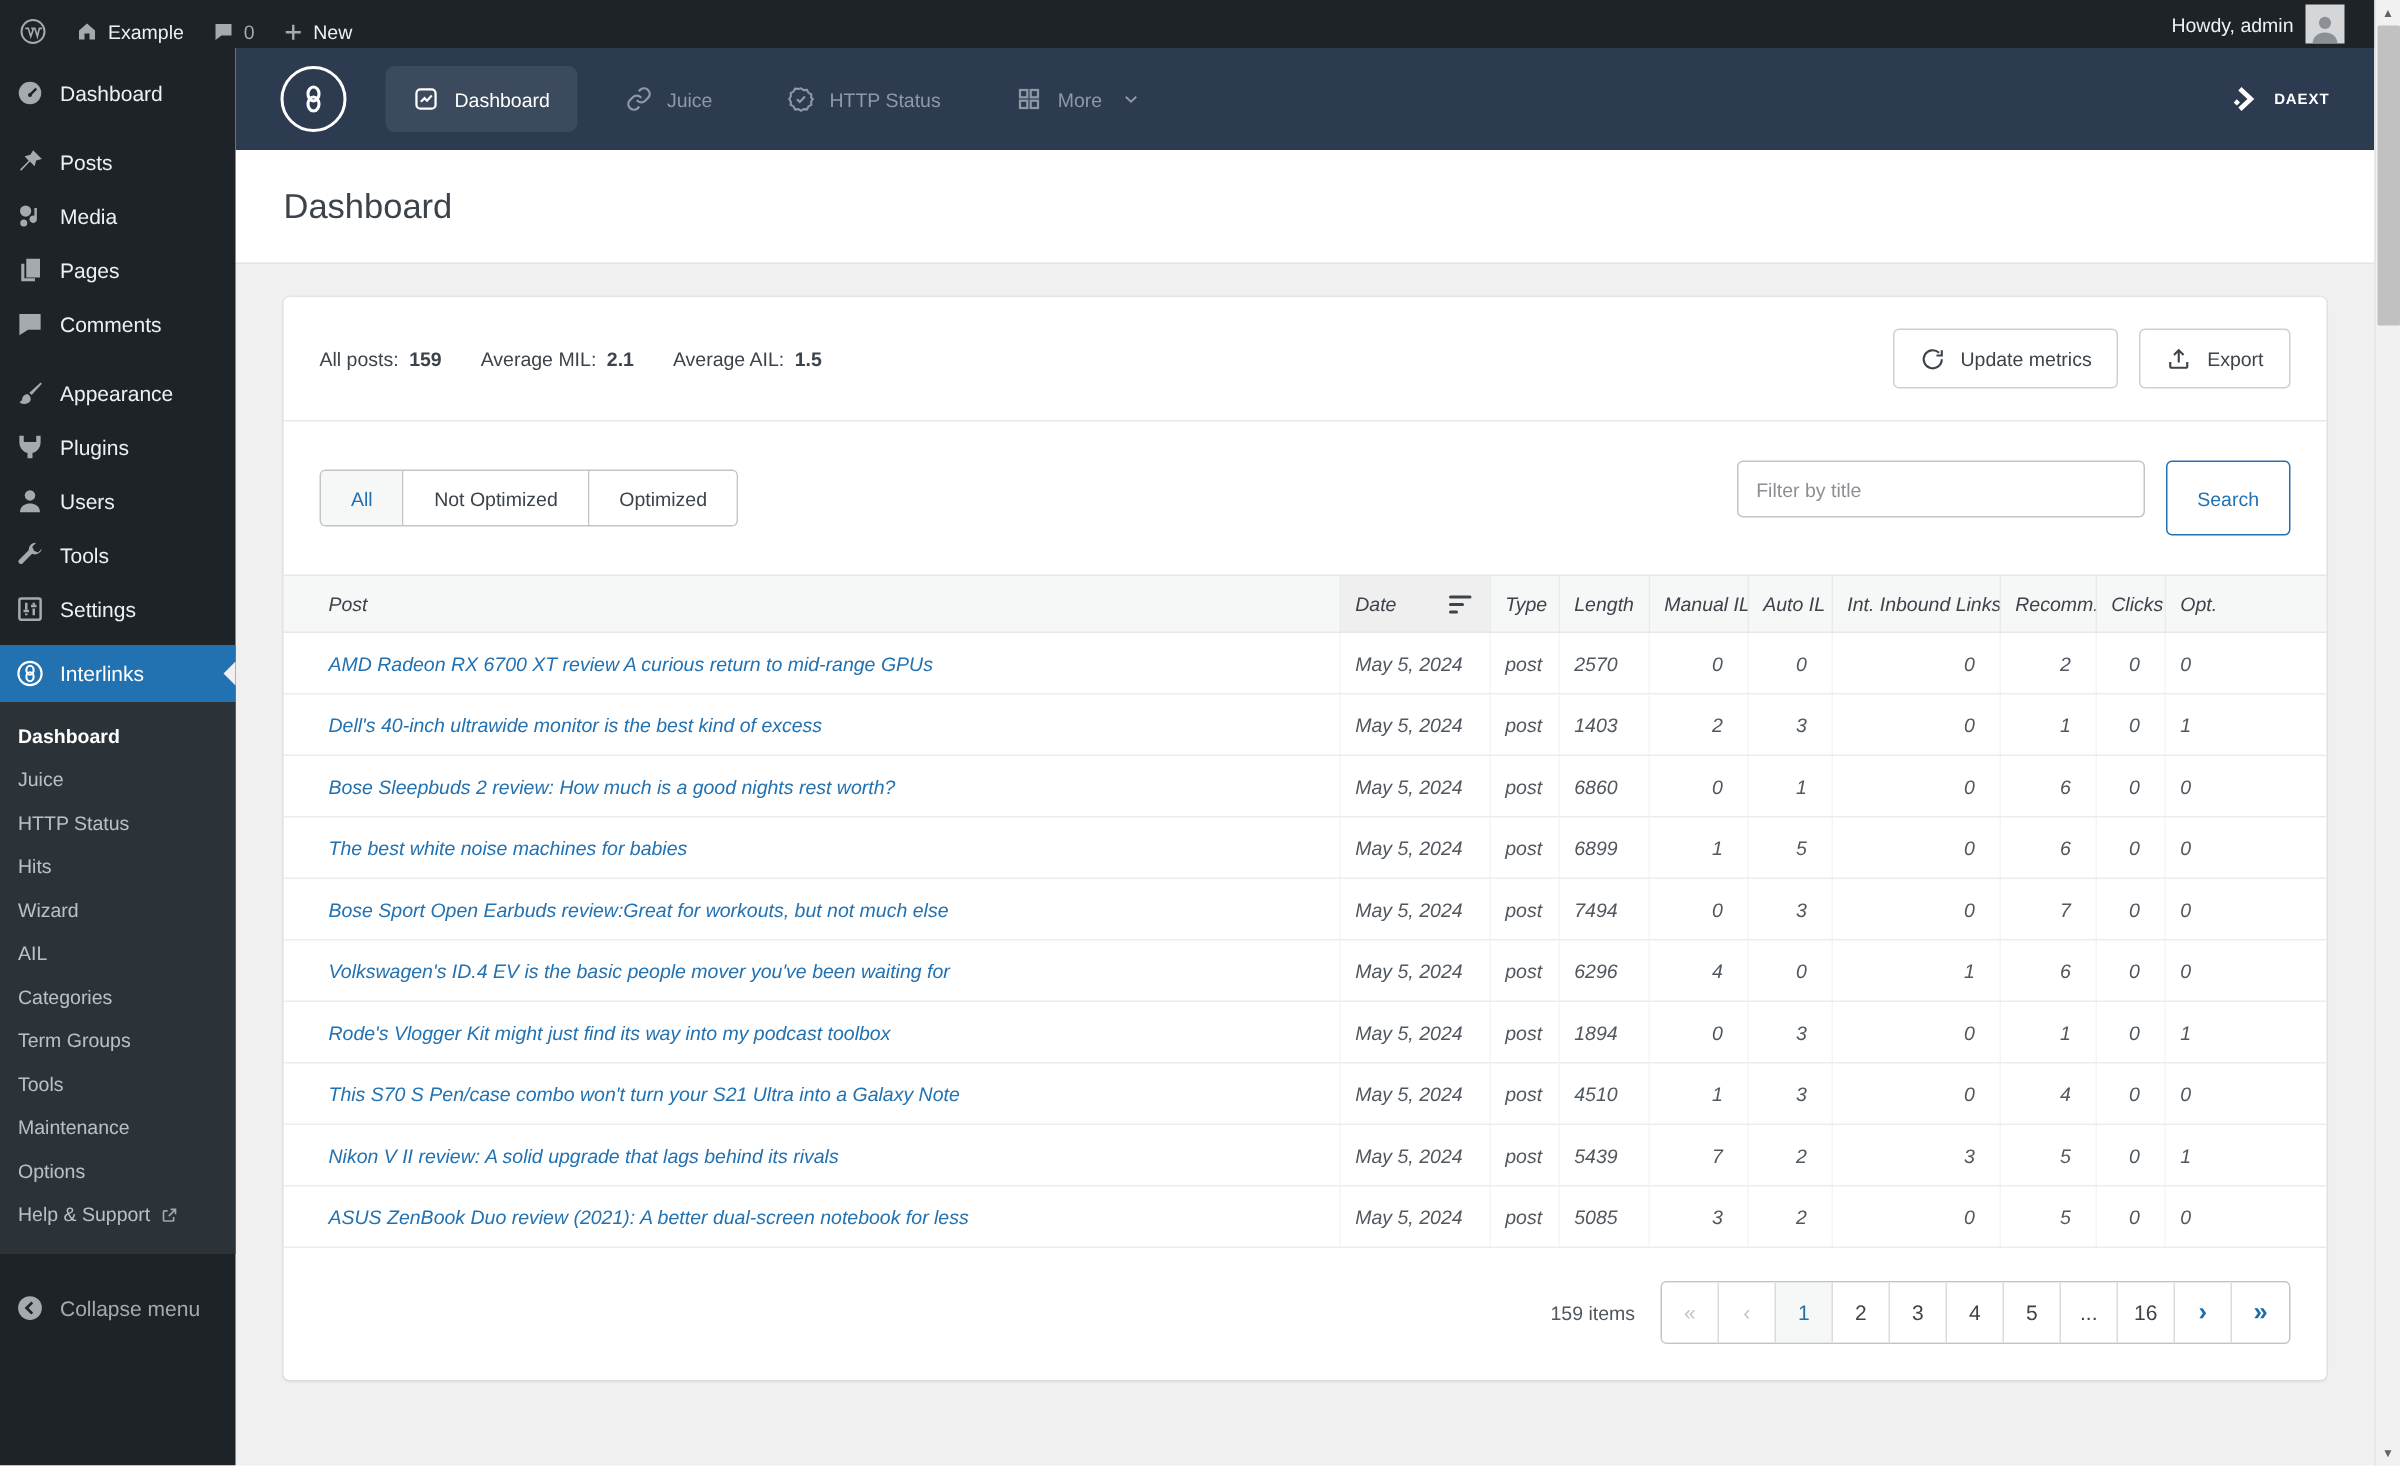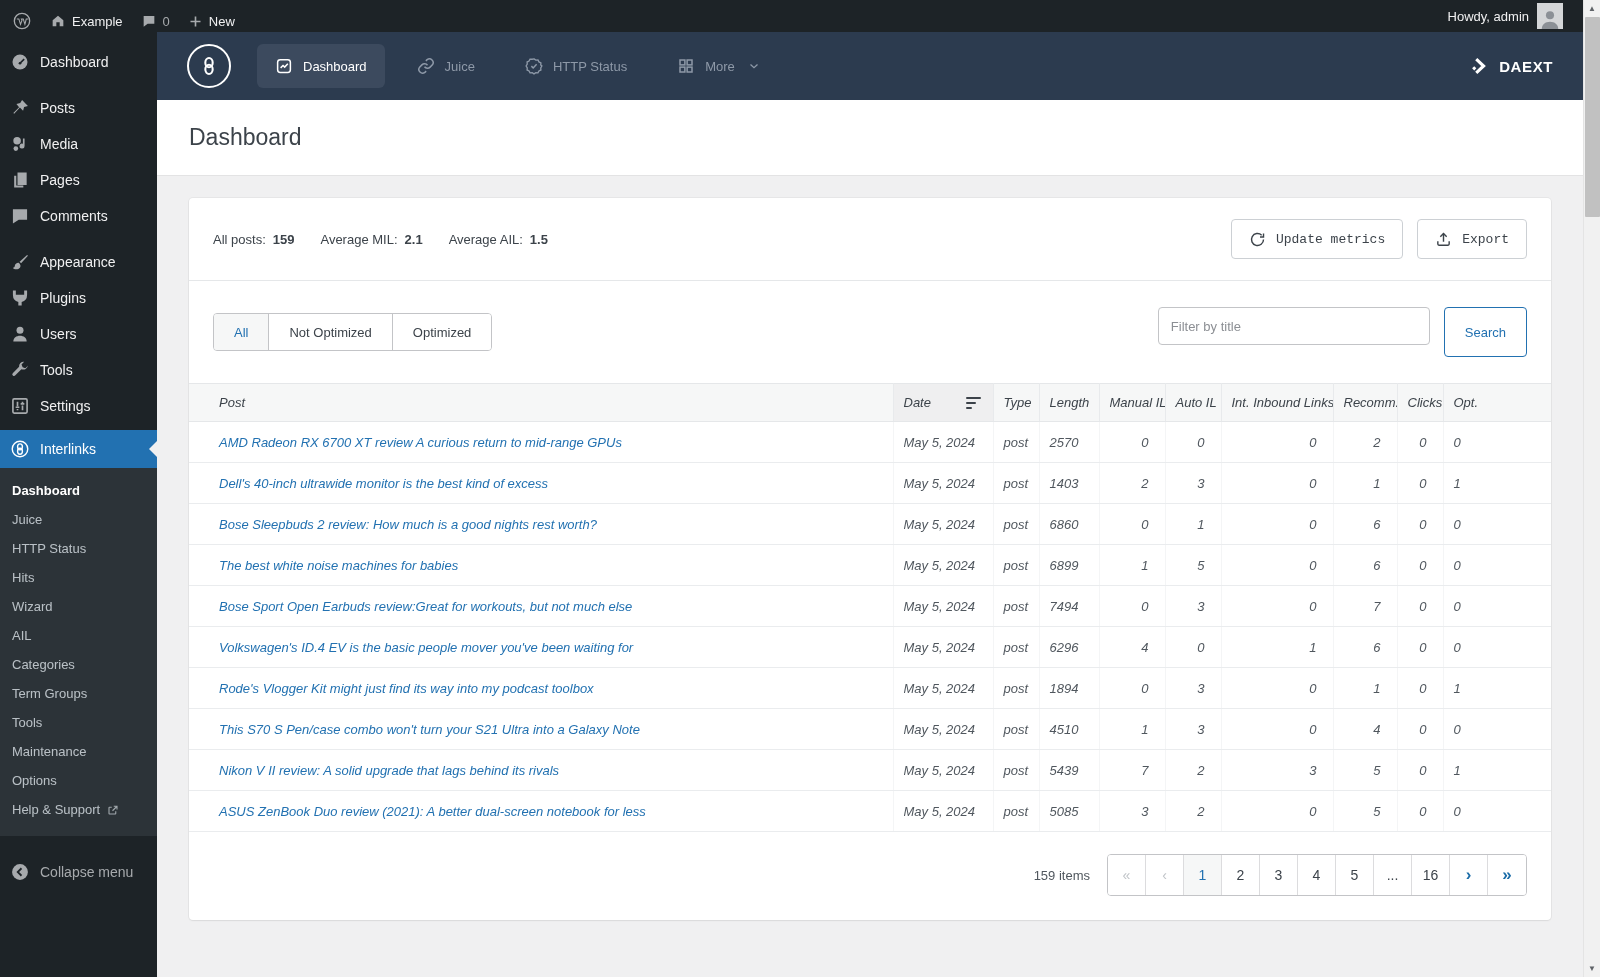--- a/index.html
+++ b/index.html
@@ -70,40 +70,40 @@
     width: 44px; height: 44px; border: 2px solid #fff; border-radius: 50%;
     display: flex; align-items: center; justify-content: center; color: #fff; margin-right: 26px; flex: 0 0 44px;
   }
   .nav-tabs { display: flex; align-items: center; gap: 14px; flex: 1; }
   .nav-tab {
     display: flex; align-items: center; gap: 10px; height: 44px; padding: 0 18px;
     border-radius: 6px; color: #8e99a8; font-size: 13px; cursor: pointer;
   }
   .nav-tab.active { background: #3c4a5e; color: #fff; }
   .nav-tab .chev { margin-left: 2px; }
-  .brand { display: flex; align-items: center; gap: 9px; color: #fff; font-weight: 700; font-size: 15px; letter-spacing: .6px; }
+  .brand { display: flex; align-items: center; gap: 9px; color: #fff; font-weight: 700; font-size: 10px; letter-spacing: .6px; }
 
   
   .title-bar { background: #fff; height: 76px; display: flex; align-items: center; padding: 0 32px; border-bottom: 1px solid #e3e3e4; }
   .page-title { font-size: 23px; font-weight: 400; color: #3c434a; }
 
   
   .main { padding: 22px 32px 32px; }
   .card { background: #fff; border-radius: 4px; box-shadow: 0 0 0 1px rgba(0,0,0,.04), 0 1px 2px rgba(0,0,0,.06); overflow: hidden; }
 
   
   .stats-bar { display: flex; align-items: center; justify-content: space-between; padding: 21px 24px; border-bottom: 1px solid #e5e7e9; }
   .stats { display: flex; align-items: center; gap: 26px; }
   .stat { display: flex; align-items: center; gap: 7px; color: #3c434a; }
   .stat-value { font-weight: 700; }
   .action-buttons { display: flex; gap: 14px; }
   .btn {
     display: flex; align-items: center; gap: 10px; height: 40px; padding: 0 17px;
     background: #fff; border: 1px solid #ccd0d4; border-radius: 4px; font-size: 13px;
-    color: #3c434a; cursor: pointer; font-family: Liberation Mono, monospace;
+    color: #3c434a; cursor: pointer; font-family: Liberation Sans, sans-serif;
   }
   .btn .btn-icon { color: #3c434a; }
 
   
   .filter-bar { display: flex; align-items: center; justify-content: space-between; padding: 26px 24px; }
   .seg-group { display: flex; border: 1px solid #c3c4c7; border-radius: 4px; overflow: hidden; background: #fff; }
   .seg { padding: 0 20px; height: 36px; display: flex; align-items: center; font-size: 13px; color: #3c434a; cursor: pointer; border-right: 1px solid #c3c4c7; background: #fff; }
   .seg:last-child { border-right: none; }
   .seg.active { color: #2271b1; background: #f6f7f7; }
   .search-area { display: flex; gap: 14px; }

